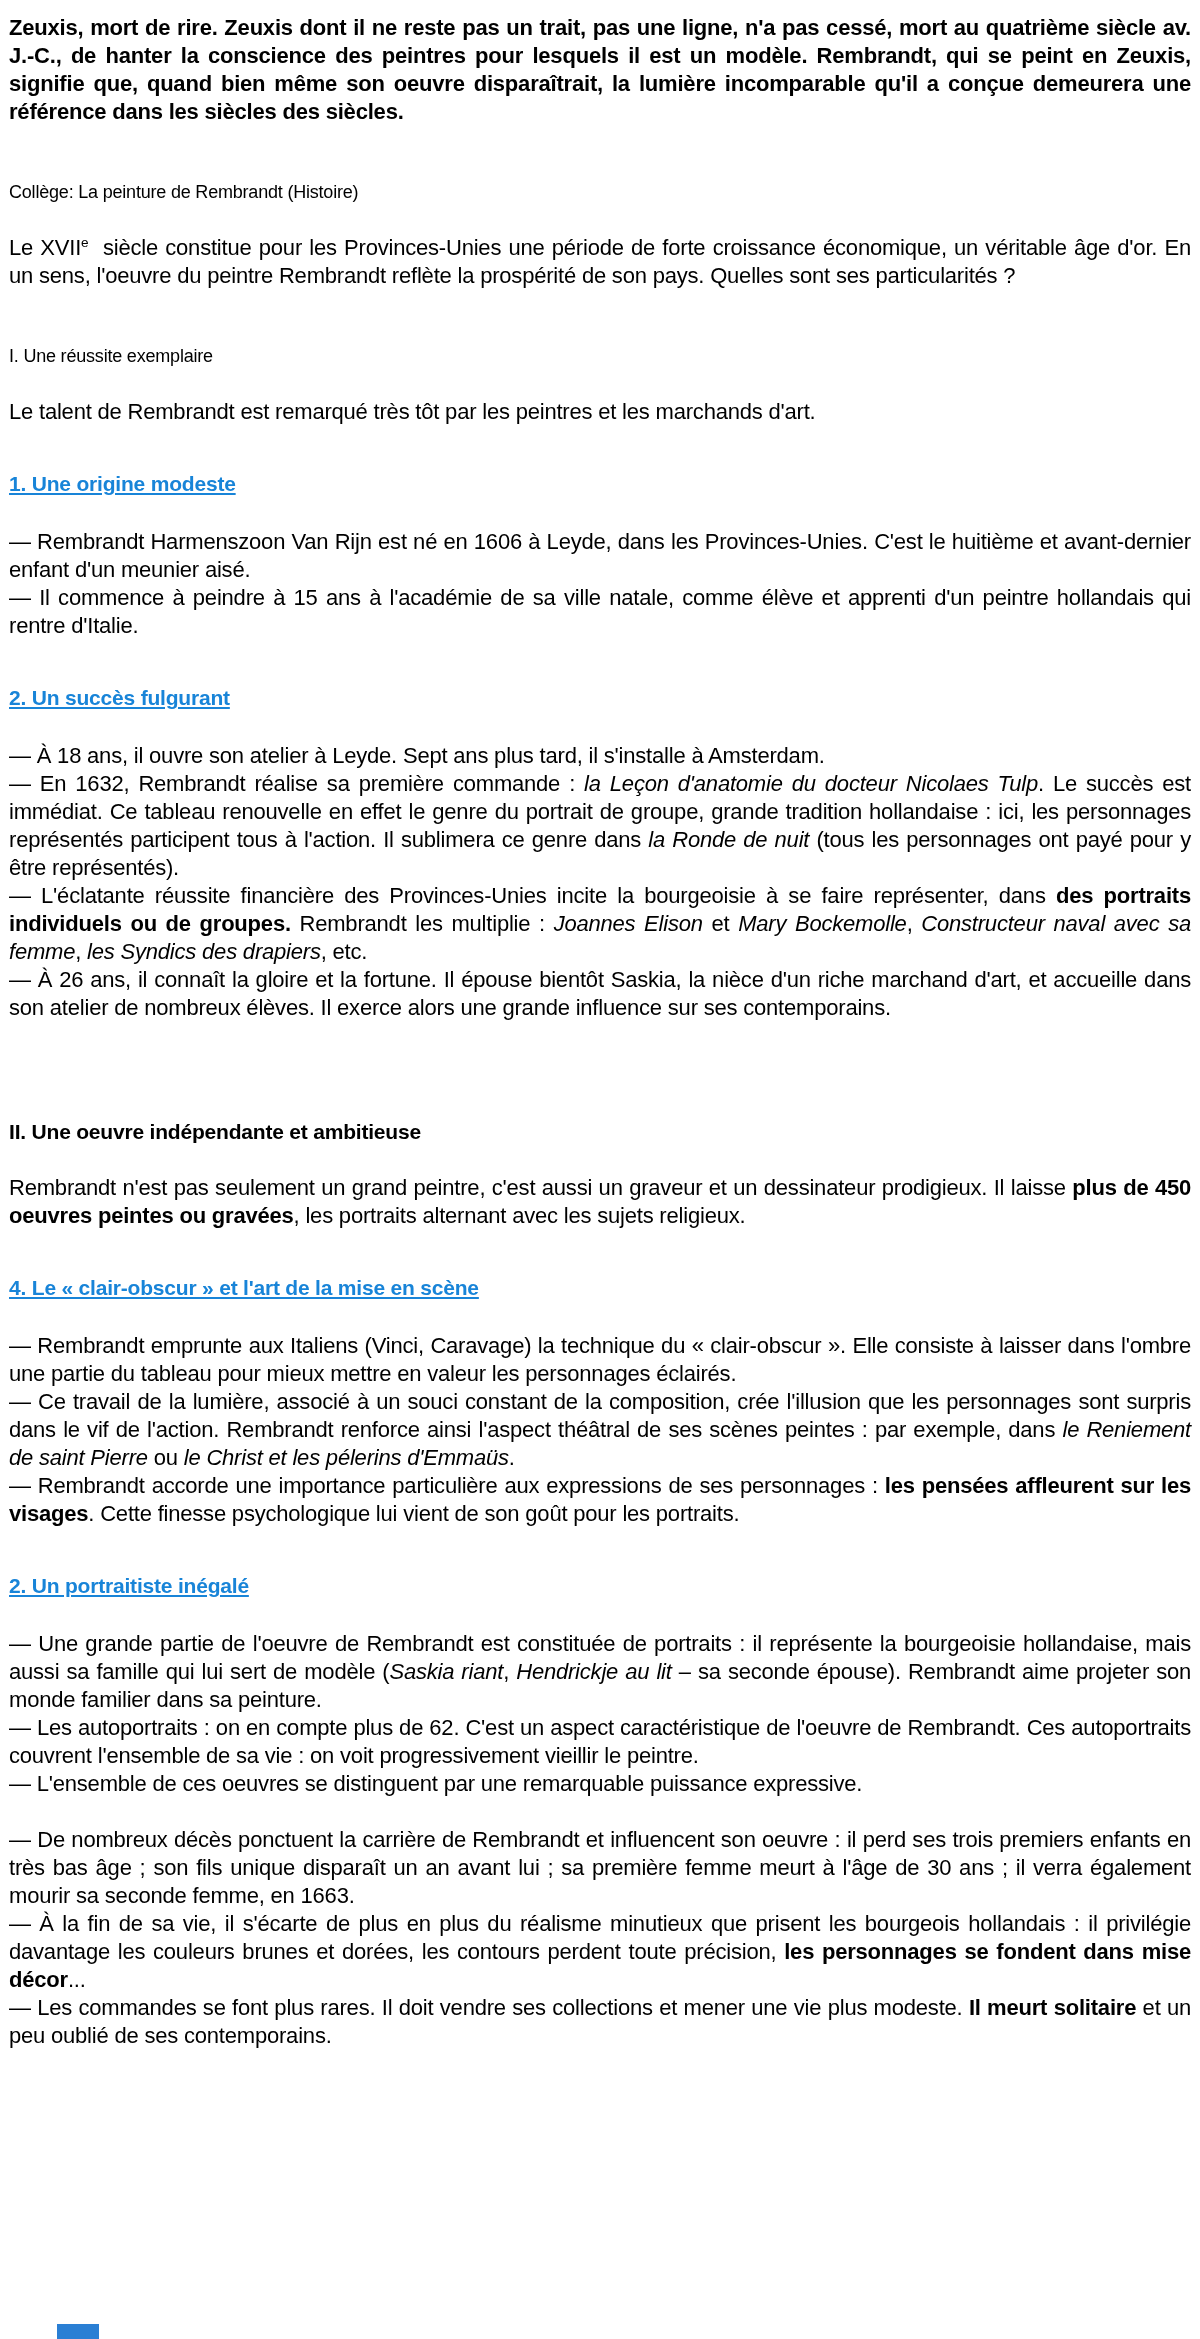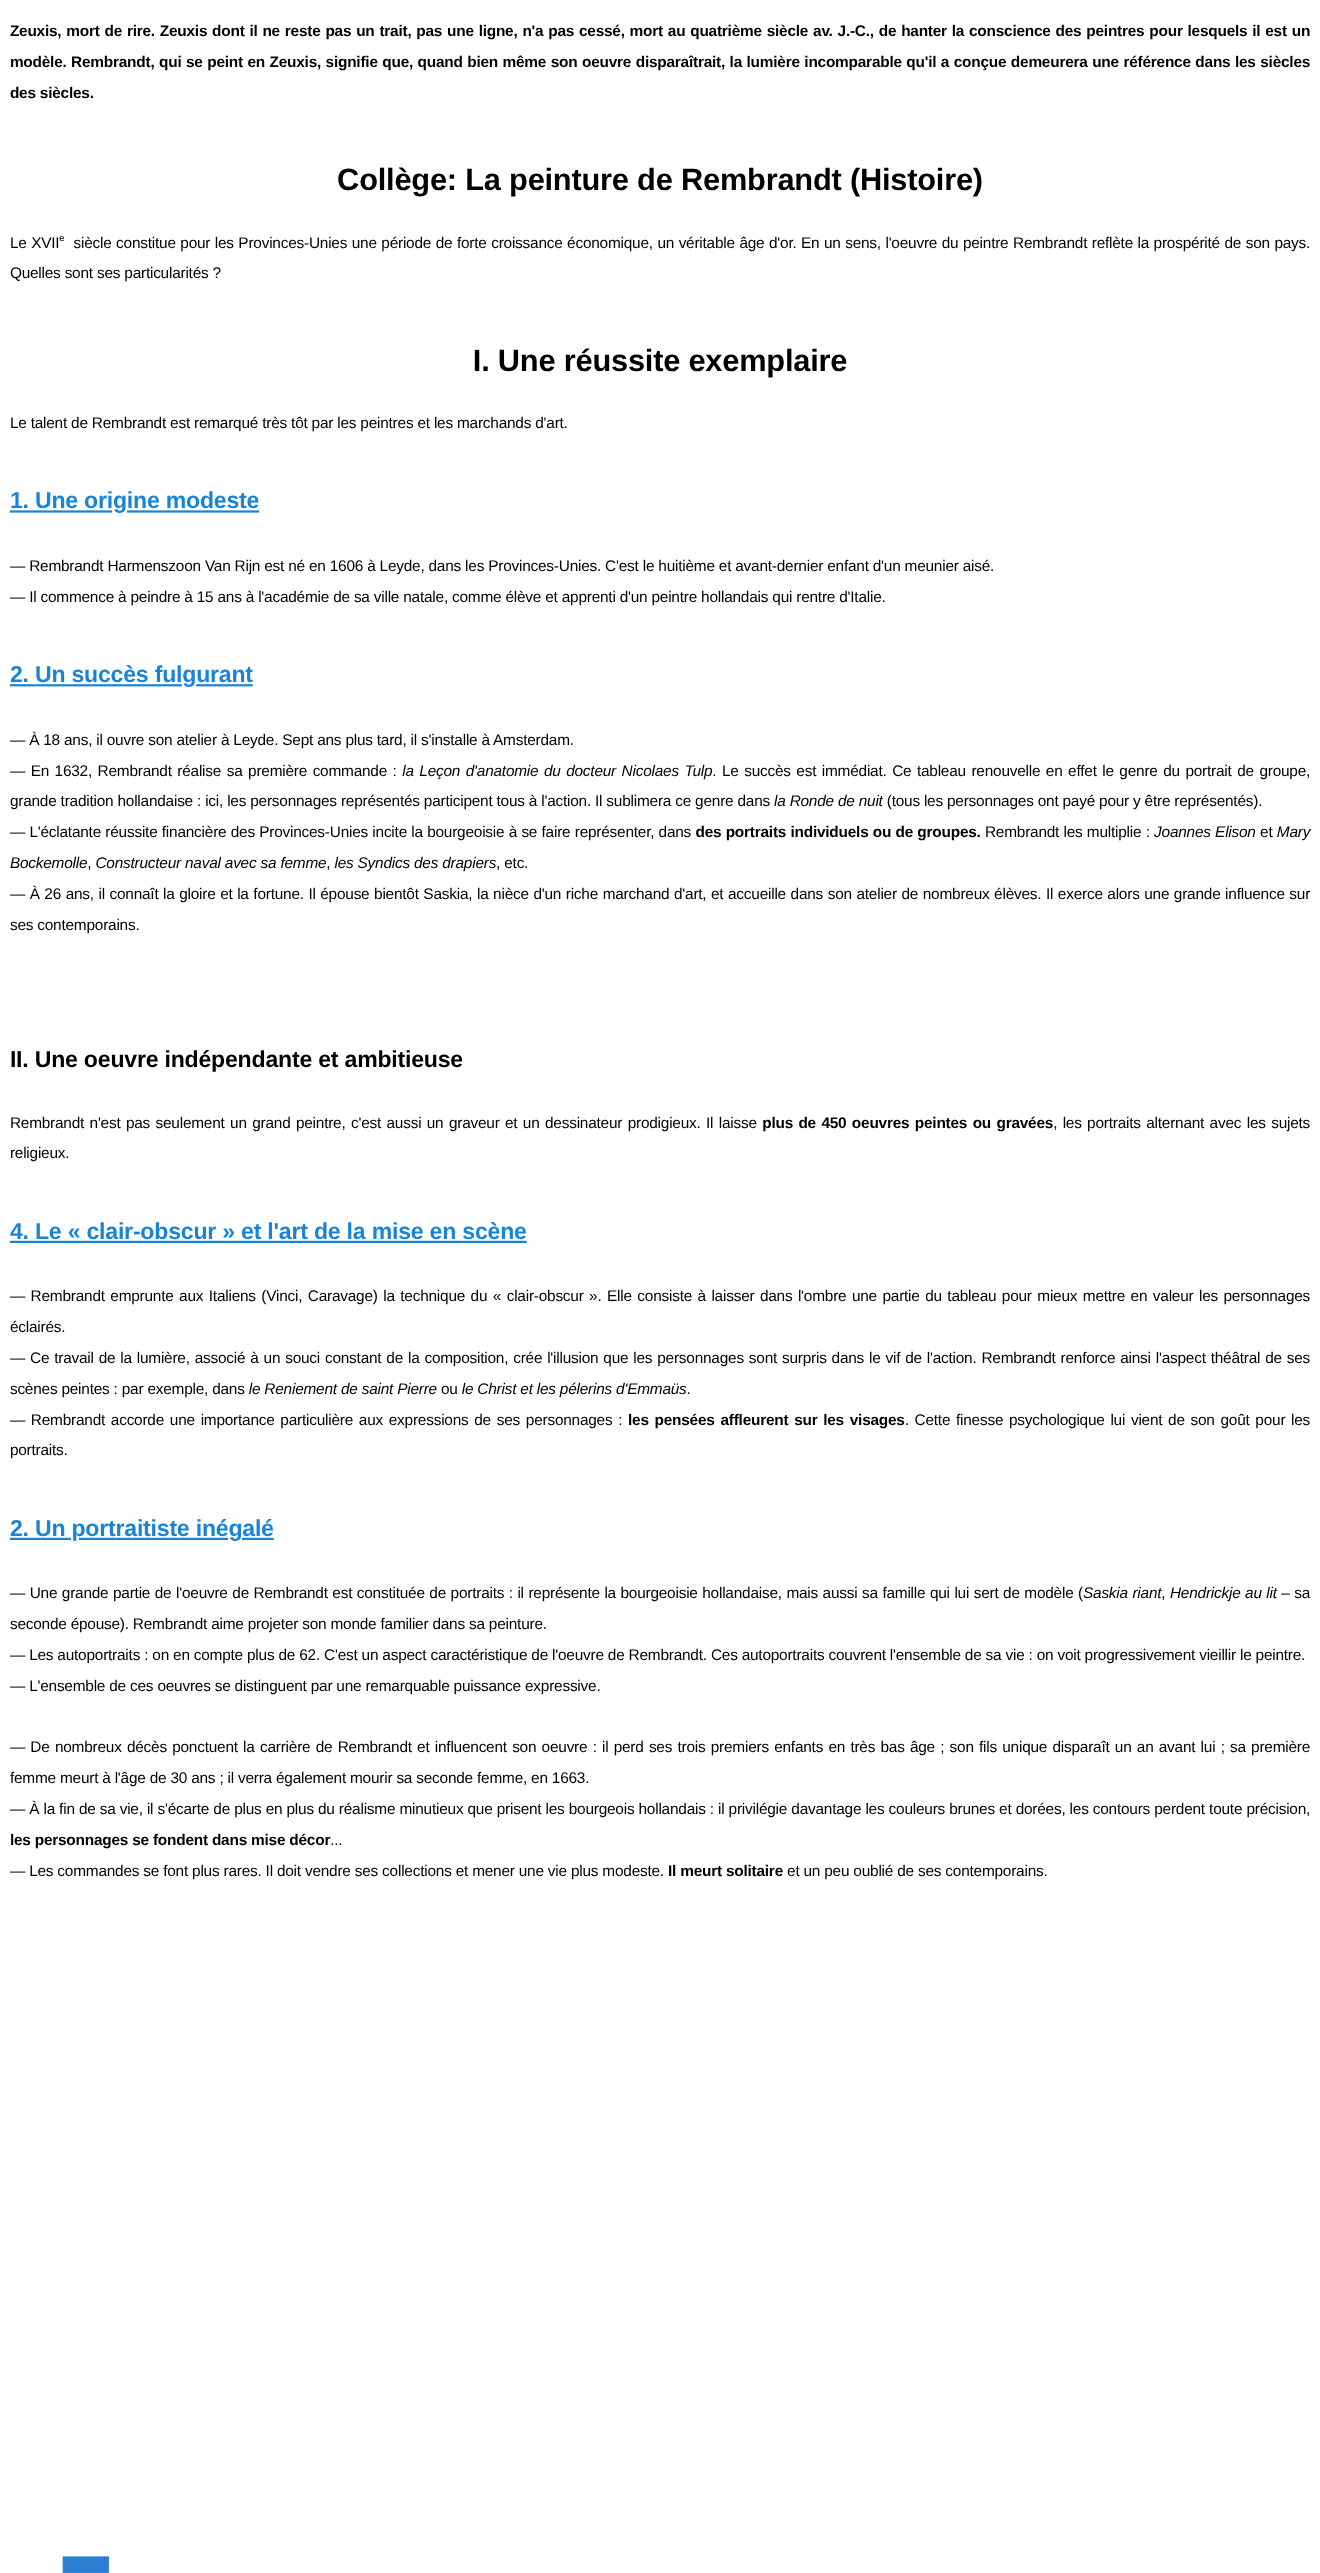--- a/index.html
+++ b/index.html
@@ -11,39 +11,38 @@
   .page {
     position: relative;
     width: 1200px;
     min-height: 2339px;
     box-sizing: border-box;
     padding: 14px 9px 60px 9px;
     background: #ffffff;
     overflow: hidden;
   }
   .blk {
-    font-size: 14px;
+    font-size: 22px;
     line-height: 28px;
     letter-spacing: -0.2px;
   }
   .intro, .p, .items {
     text-align: justify;
     white-space: pre-wrap;
     margin: 28px 0;
   }
   .intro {
     font-weight: bold;
     margin-top: 0;
   }
   .h1 {
-    font-weight: bold;
-    font-size: 28px;
+    font-weight: normal;
+    font-size: 18px;
     line-height: 28px;
     margin: 52px 0 26px 0;
-    text-align: center;
   }
   .h1big {
     font-weight: bold;
     font-size: 21px;
     line-height: 28px;
     margin: 96px 0 26px 0;
   }
   .h2 {
     color: #1884d8;
     font-weight: bold;

